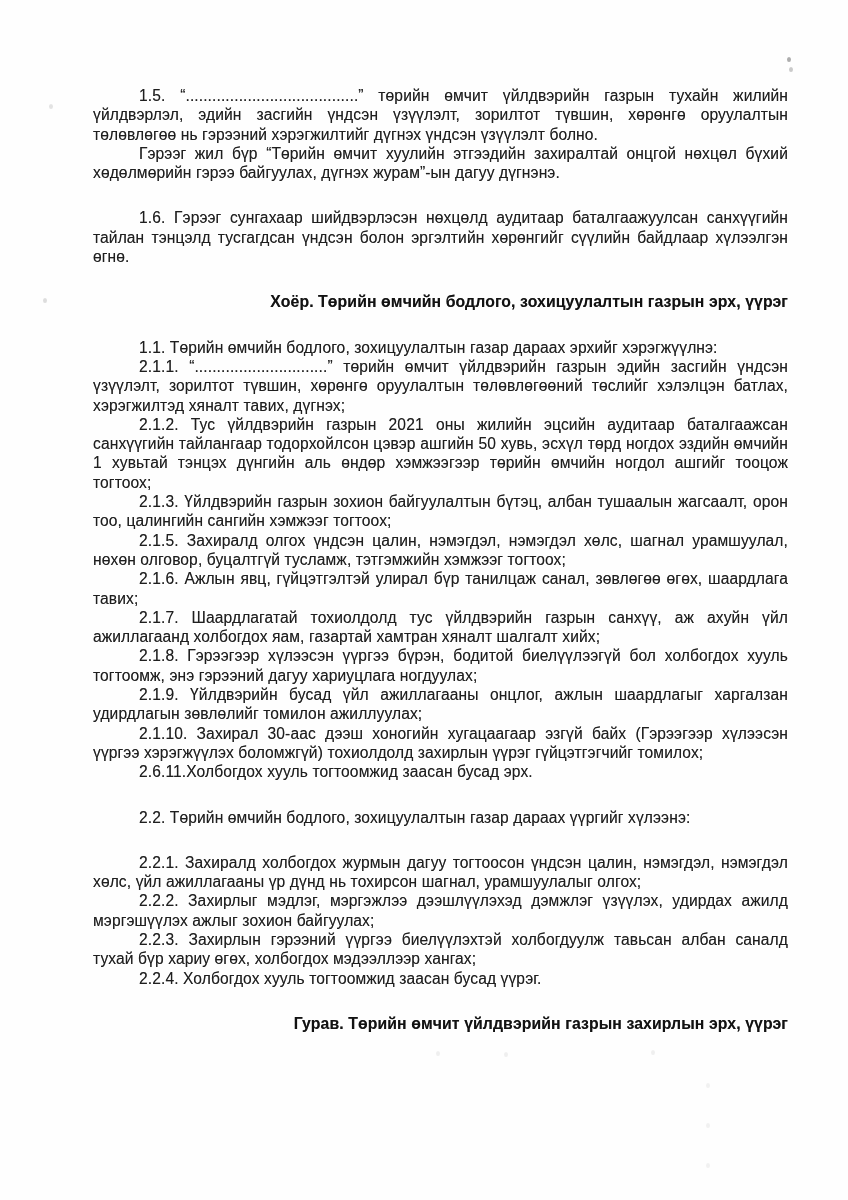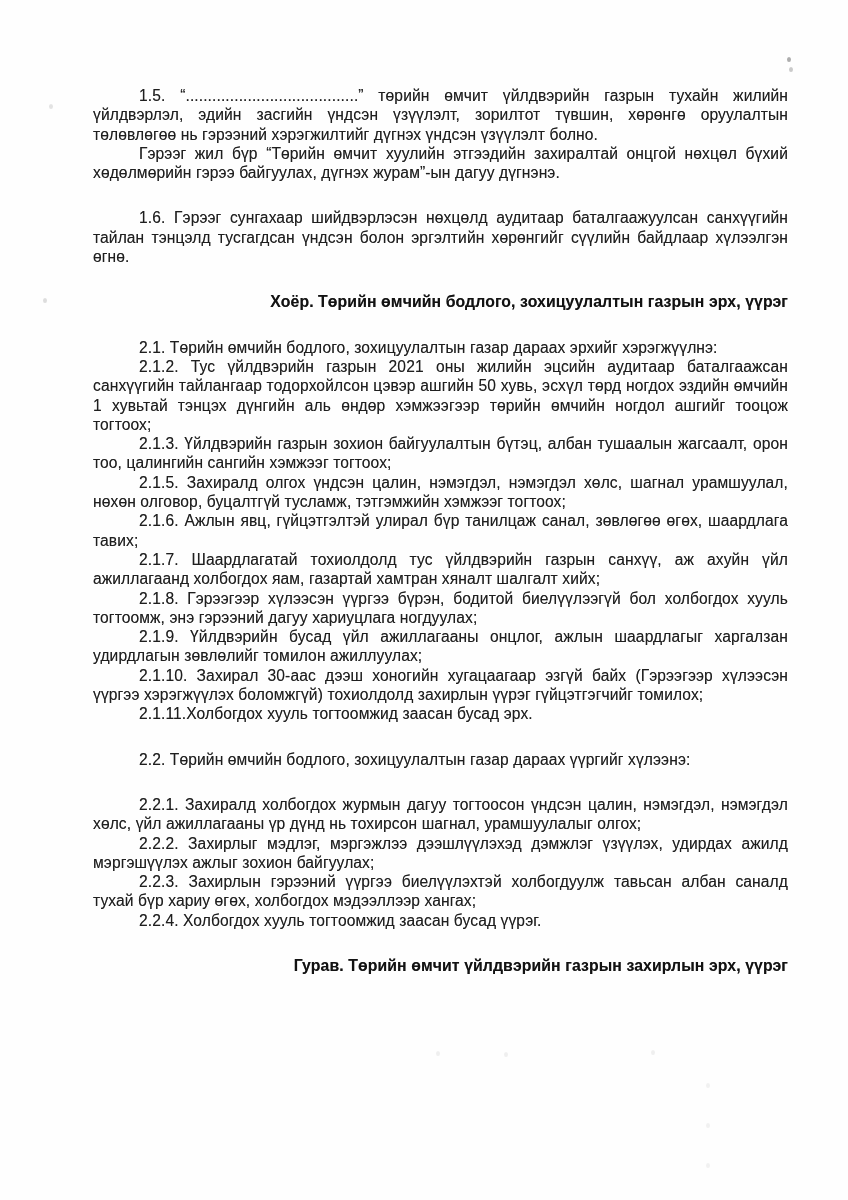--- a/index.html
+++ b/index.html
@@ -32,30 +32,31 @@
 </style>
 </head>
 <body>
 
 <div class="page">
   <div class="content">
       <p class="block para">1.5. “.......................................” төрийн өмчит үйлдвэрийн газрын тухайн жилийн үйлдвэрлэл, эдийн засгийн үндсэн үзүүлэлт, зорилтот түвшин, хөрөнгө оруулалтын төлөвлөгөө нь гэрээний хэрэгжилтийг дүгнэх үндсэн үзүүлэлт болно.</p>
       <p class="block para">Гэрээг жил бүр “Төрийн өмчит хуулийн этгээдийн захиралтай онцгой нөхцөл бүхий хөдөлмөрийн гэрээ байгуулах, дүгнэх журам”-ын дагуу дүгнэнэ.</p>
       <p class="block para gap">1.6. Гэрээг сунгахаар шийдвэрлэсэн нөхцөлд аудитаар баталгаажуулсан санхүүгийн тайлан тэнцэлд тусгагдсан үндсэн болон эргэлтийн хөрөнгийг сүүлийн байдлаар хүлээлгэн өгнө.</p>
       <h3 class="block heading gap">Хоёр. Төрийн өмчийн бодлого, зохицуулалтын газрын эрх, үүрэг</h3>
-      <p class="block para gap">2.1. Төрийн өмчийн бодлого, зохицуулалтын газар дараах эрхийг хэрэгжүүлнэ:</p>
+      <p class="block para gap">1.1. Төрийн өмчийн бодлого, зохицуулалтын газар дараах эрхийг хэрэгжүүлнэ:</p>
+      <p class="block para">2.1.1. “..............................” төрийн өмчит үйлдвэрийн газрын эдийн засгийн үндсэн үзүүлэлт, зорилтот түвшин, хөрөнгө оруулалтын төлөвлөгөөний төслийг хэлэлцэн батлах, хэрэгжилтэд хяналт тавих, дүгнэх;</p>
       <p class="block para">2.1.2. Тус үйлдвэрийн газрын 2021 оны жилийн эцсийн аудитаар баталгаажсан санхүүгийн тайлангаар тодорхойлсон цэвэр ашгийн 50 хувь, эсхүл төрд ногдох эздийн өмчийн 1 хувьтай тэнцэх дүнгийн аль өндөр хэмжээгээр төрийн өмчийн ногдол ашгийг тооцож тогтоох;</p>
       <p class="block para">2.1.3. Үйлдвэрийн газрын зохион байгуулалтын бүтэц, албан тушаалын жагсаалт, орон тоо, цалингийн сангийн хэмжээг тогтоох;</p>
       <p class="block para">2.1.5. Захиралд олгох үндсэн цалин, нэмэгдэл, нэмэгдэл хөлс, шагнал урамшуулал, нөхөн олговор, буцалтгүй тусламж, тэтгэмжийн хэмжээг тогтоох;</p>
       <p class="block para">2.1.6. Ажлын явц, гүйцэтгэлтэй улирал бүр танилцаж санал, зөвлөгөө өгөх, шаардлага тавих;</p>
       <p class="block para">2.1.7. Шаардлагатай тохиолдолд тус үйлдвэрийн газрын санхүү, аж ахуйн үйл ажиллагаанд холбогдох яам, газартай хамтран хяналт шалгалт хийх;</p>
       <p class="block para">2.1.8. Гэрээгээр хүлээсэн үүргээ бүрэн, бодитой биелүүлээгүй бол холбогдох хууль тогтоомж, энэ гэрээний дагуу хариуцлага ногдуулах;</p>
       <p class="block para">2.1.9. Үйлдвэрийн бусад үйл ажиллагааны онцлог, ажлын шаардлагыг харгалзан удирдлагын зөвлөлийг томилон ажиллуулах;</p>
       <p class="block para">2.1.10. Захирал 30-аас дээш хоногийн хугацаагаар эзгүй байх (Гэрээгээр хүлээсэн үүргээ хэрэгжүүлэх боломжгүй) тохиолдолд захирлын үүрэг гүйцэтгэгчийг томилох;</p>
-      <p class="block para">2.1.11.Холбогдох хууль тогтоомжид заасан бусад эрх.</p>
+      <p class="block para">2.6.11.Холбогдох хууль тогтоомжид заасан бусад эрх.</p>
       <p class="block para gap">2.2. Төрийн өмчийн бодлого, зохицуулалтын газар дараах үүргийг хүлээнэ:</p>
       <p class="block para gap">2.2.1. Захиралд холбогдох журмын дагуу тогтоосон үндсэн цалин, нэмэгдэл, нэмэгдэл хөлс, үйл ажиллагааны үр дүнд нь тохирсон шагнал, урамшуулалыг олгох;</p>
       <p class="block para">2.2.2. Захирлыг мэдлэг, мэргэжлээ дээшлүүлэхэд дэмжлэг үзүүлэх, удирдах ажилд мэргэшүүлэх ажлыг зохион байгуулах;</p>
       <p class="block para">2.2.3. Захирлын гэрээний үүргээ биелүүлэхтэй холбогдуулж тавьсан албан саналд тухай бүр хариу өгөх, холбогдох мэдээллээр хангах;</p>
       <p class="block para">2.2.4. Холбогдох хууль тогтоомжид заасан бусад үүрэг.</p>
       <h3 class="block heading gap">Гурав. Төрийн өмчит үйлдвэрийн газрын захирлын эрх, үүрэг</h3>
     </div>
   <div>
       <span class="speck" style="left: 787px; top: 57px; opacity: 0.55;"></span>
       <span class="speck" style="left: 789px; top: 67px; opacity: 0.35;"></span>

